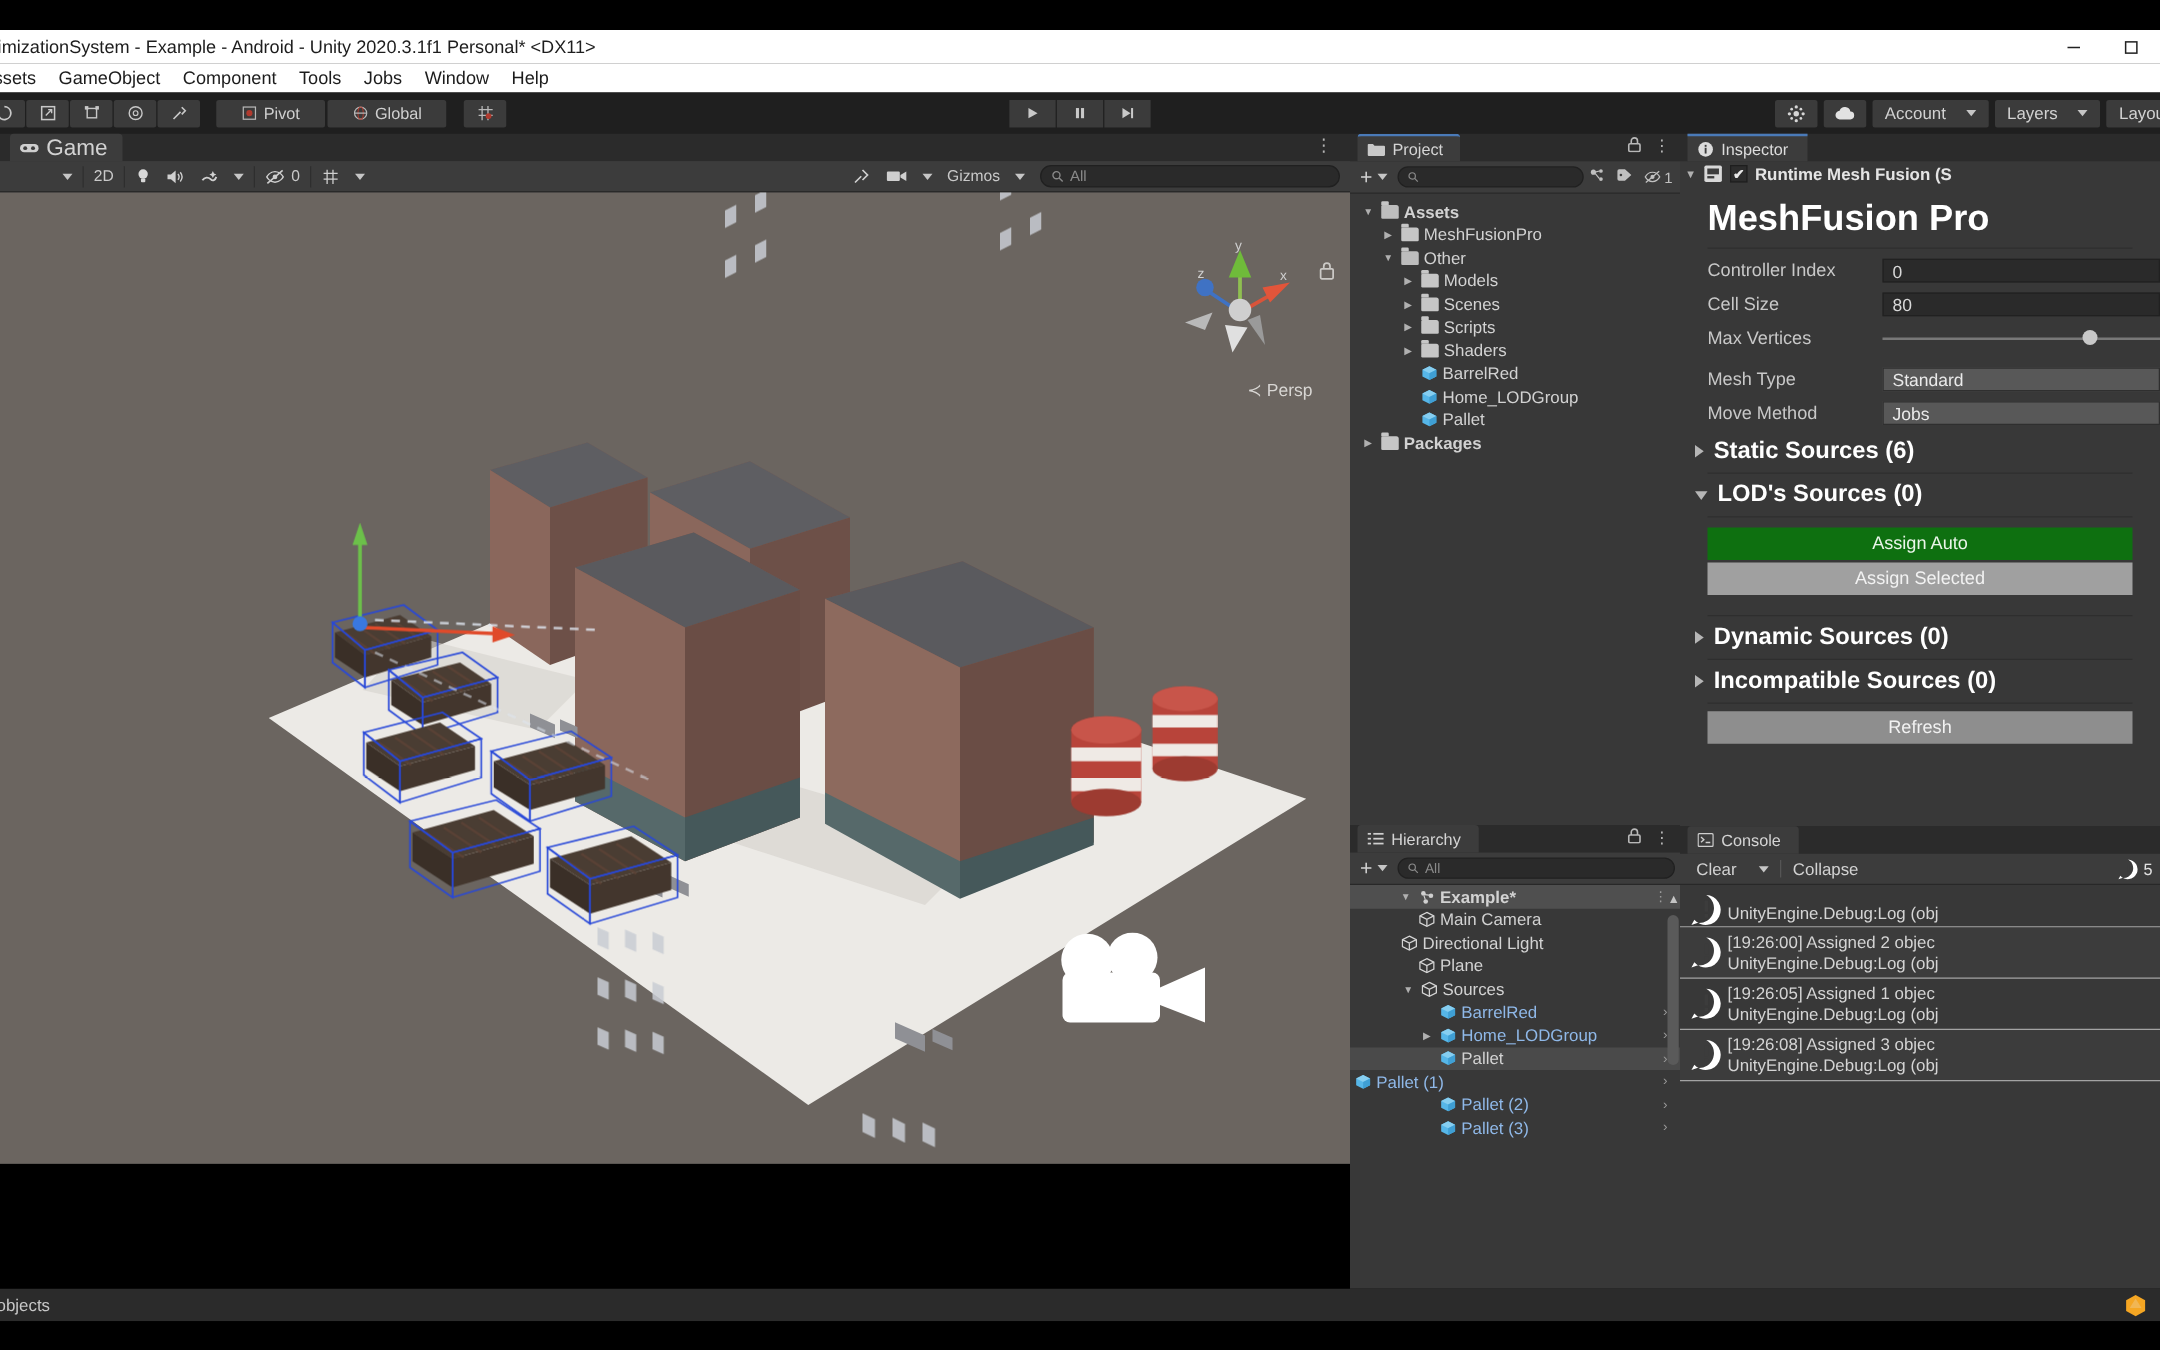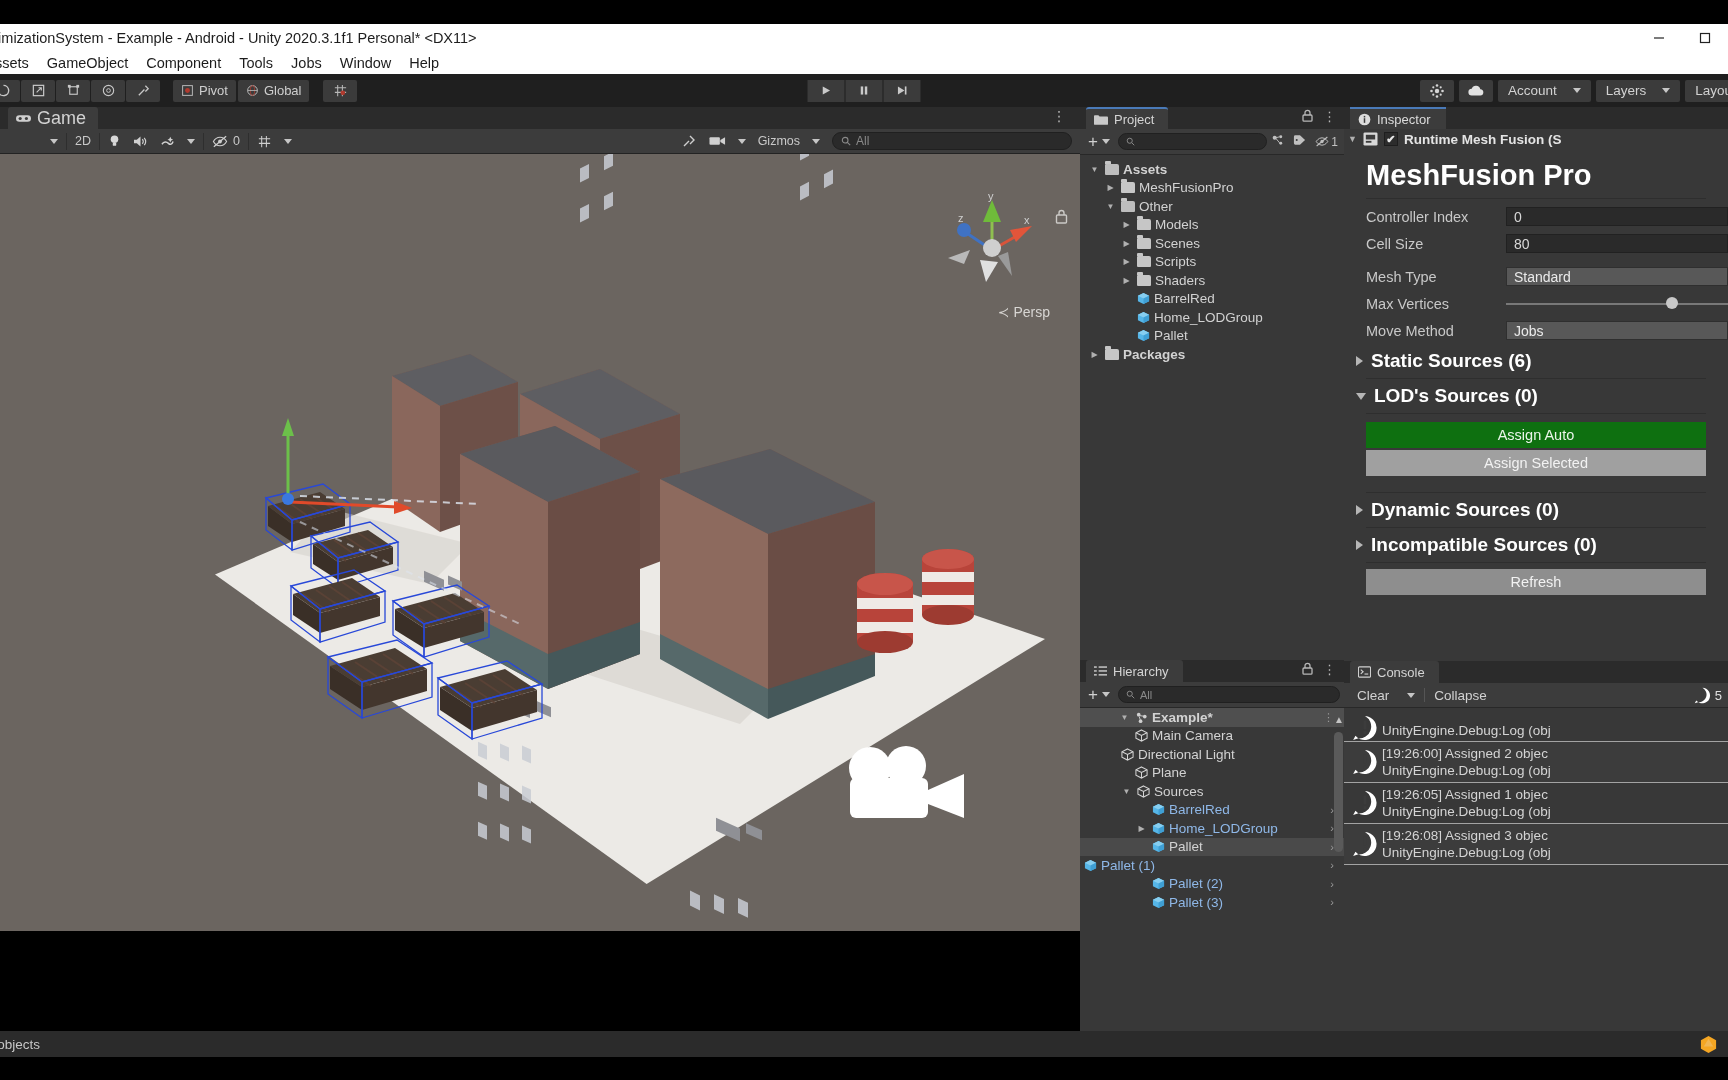--- a/index.html
+++ b/index.html
@@ -41,21 +41,21 @@
     background: #1f1f1f; display: flex; align-items: center;
   }
   .tb-left { display: flex; align-items: center; gap: 1px; margin-left: -14px; }
   .tb-btn {
     width: 34px; height: 22px; background: #3b3b3b; border-radius: 2px;
     display: flex; align-items: center; justify-content: center;
     color: #c8c8c8; font-size: 13px;
   }
   .tb-group { display: flex; align-items: center; gap: 2px; margin-left: 13px; }
   .tb-pill {
-    height: 22px; background: #3b3b3b; border-radius: 2px; padding: 0 8px;
+    height: 22px; background: #3b3b3b; border-radius: 2px; padding: 0 20px;
     display: flex; align-items: center; gap: 5px; color: #cfcfcf; font-size: 13px;
   }
   .tb-center { position: absolute; left: 50%; transform: translateX(-50%); display: flex; gap: 1px; }
   .play-btn {
     width: 37px; height: 22px; background: #3b3b3b;
     display: flex; align-items: center; justify-content: center; color: #c9c9c9;
   }
   .tb-right { position: absolute; right: 0; display: flex; align-items: center; gap: 5px; }
   .tb-icon-btn { width: 34px; height: 22px; background: #3b3b3b; border-radius: 2px;
                  display:flex; align-items:center; justify-content:center; color:#d6d6d6; }
@@ -966,30 +966,30 @@
       <div class="rule"></div>
 
       <div class="frow" style="margin-top:4px">
         <span class="lbl">Controller Index</span>
         <span class="fval">0</span>
       </div>
       <div class="frow">
         <span class="lbl">Cell Size</span>
         <span class="fval">80</span>
       </div>
-      <div class="frow" style="margin-top:6px">
-        <span class="lbl">Mesh Type</span>
-        <span class="fdrop">Standard</span>
-      </div>
       <div class="frow">
         <span class="lbl">Max Vertices</span>
         <span class="slider-wrap">
           <span class="slider-track"></span>
           <span class="slider-knob"></span>
         </span>
+      </div>
+      <div class="frow" style="margin-top:6px">
+        <span class="lbl">Mesh Type</span>
+        <span class="fdrop">Standard</span>
       </div>
       <div class="frow">
         <span class="lbl">Move Method</span>
         <span class="fdrop">Jobs</span>
       </div>
 
       <div class="sect-hdr">
         <span class="sect-tri tri-right"></span>
         <span>Static Sources (6)</span>
       </div>

